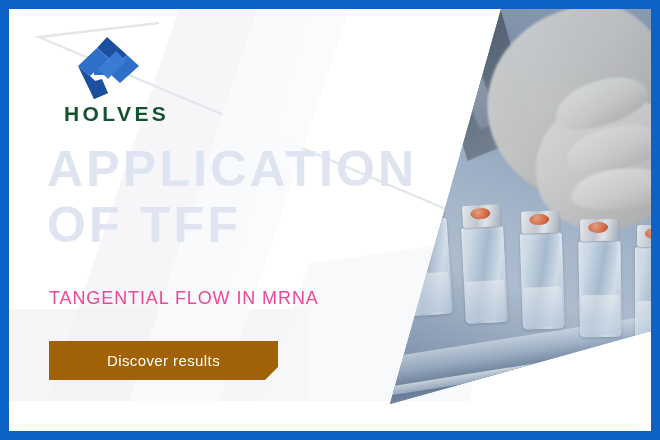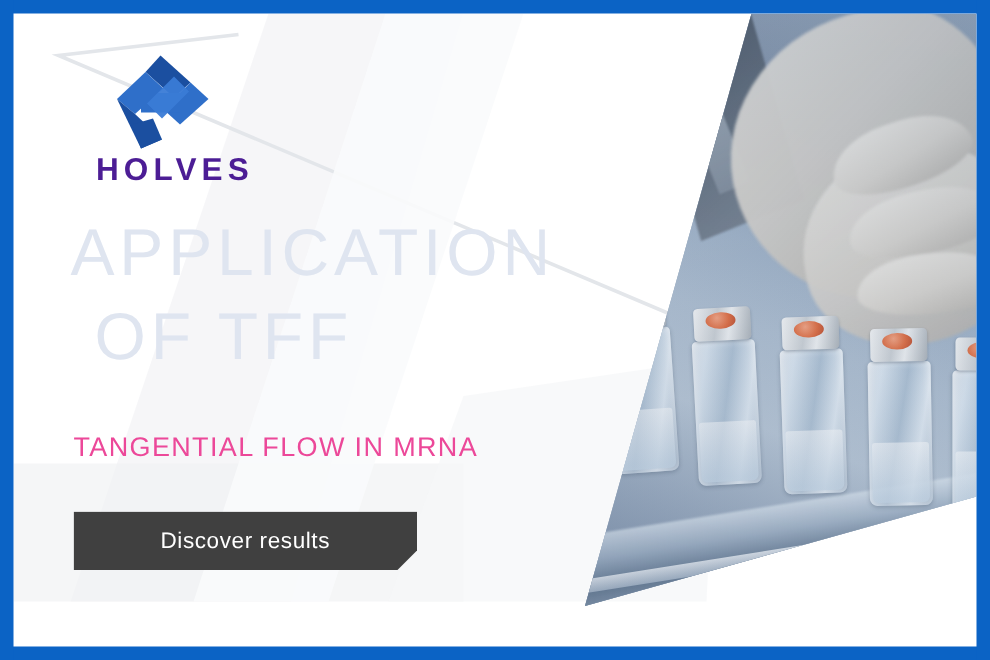--- a/index.html
+++ b/index.html
@@ -187,40 +187,40 @@
     left: 55px;
     top: 26px;
     z-index: 20;
   }
   .logo-mark { display: block; }
   .logo-word {
     margin-top: 1px;
     font-size: 21px;
     font-weight: 700;
     letter-spacing: 3.4px;
-    color: #4c1d95;
+    color: #14532d;
     font-family: "Liberation Sans", sans-serif;
   }
 
   
   .headline {
     position: absolute;
     left: 38px;
     top: 132px;
     z-index: 18;
-    font-size: 44px;
+    font-size: 50px;
     line-height: 56px;
-    font-weight: 400;
+    font-weight: 700;
     letter-spacing: 3.2px;
     color: #dfe5f0;
     font-family: "Liberation Sans", sans-serif;
     white-space: pre;
     pointer-events: none;
   }
-  .headline .l2 { display: block; margin-left: 16px; }
+  .headline .l2 { display: block; }
 
   .subtitle {
     position: absolute;
     left: 40px;
     top: 279px;
     z-index: 20;
     font-size: 18px;
     letter-spacing: 0.9px;
     color: #ec4899;
     font-family: "Liberation Sans", sans-serif;
@@ -228,21 +228,21 @@
   }
 
   
   .cta {
     position: absolute;
     left: 40px;
     top: 332px;
     width: 229px;
     height: 39px;
     z-index: 22;
-    background: #404040;
+    background: #a16207;
     clip-path: polygon(0 0, 229px 0, 229px 26px, 216px 39px, 0 39px);
     color: #ffffff;
     font-size: 15px;
     letter-spacing: .4px;
     display: flex;
     align-items: center;
     justify-content: center;
     cursor: pointer;
     border: none;
     font-family: "Liberation Sans", sans-serif;

